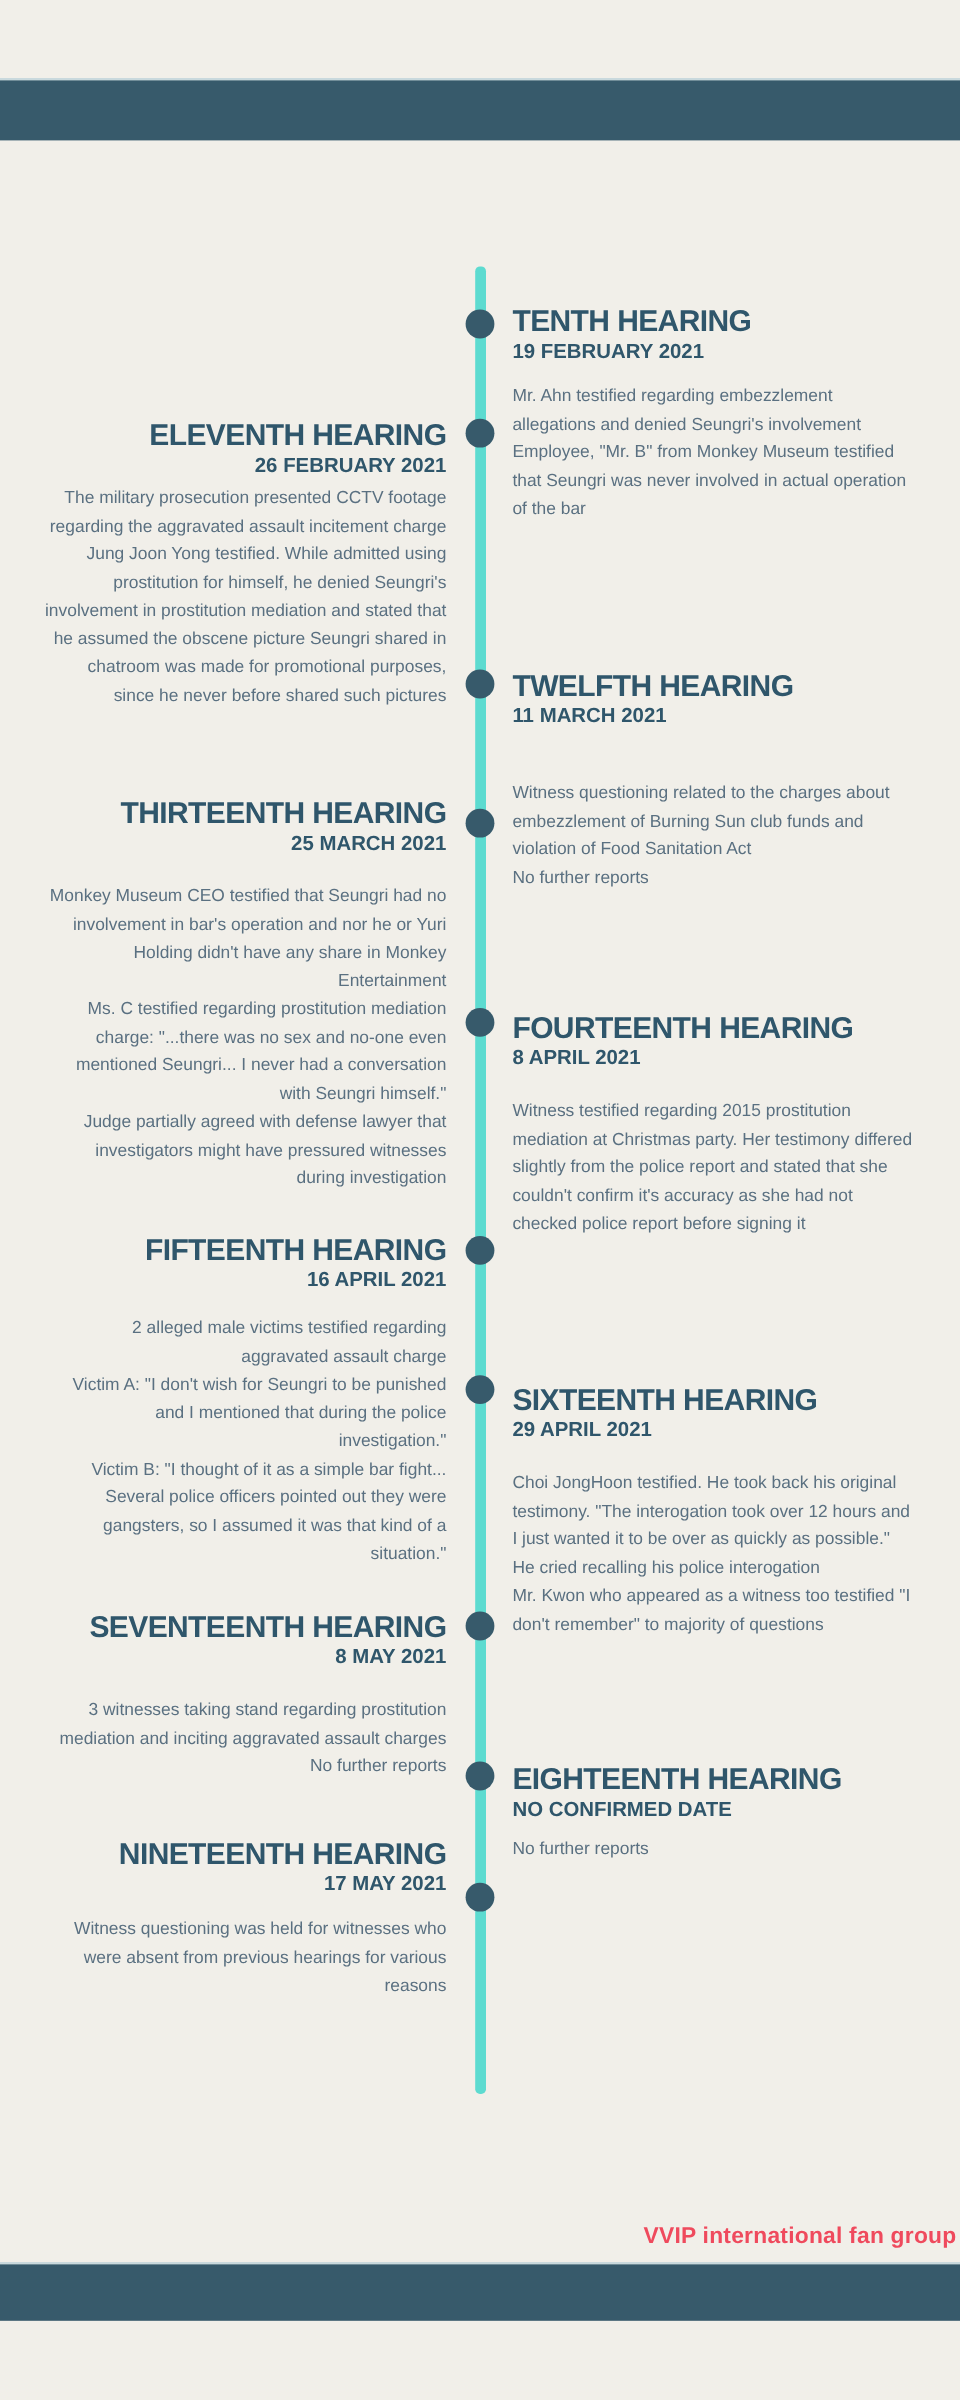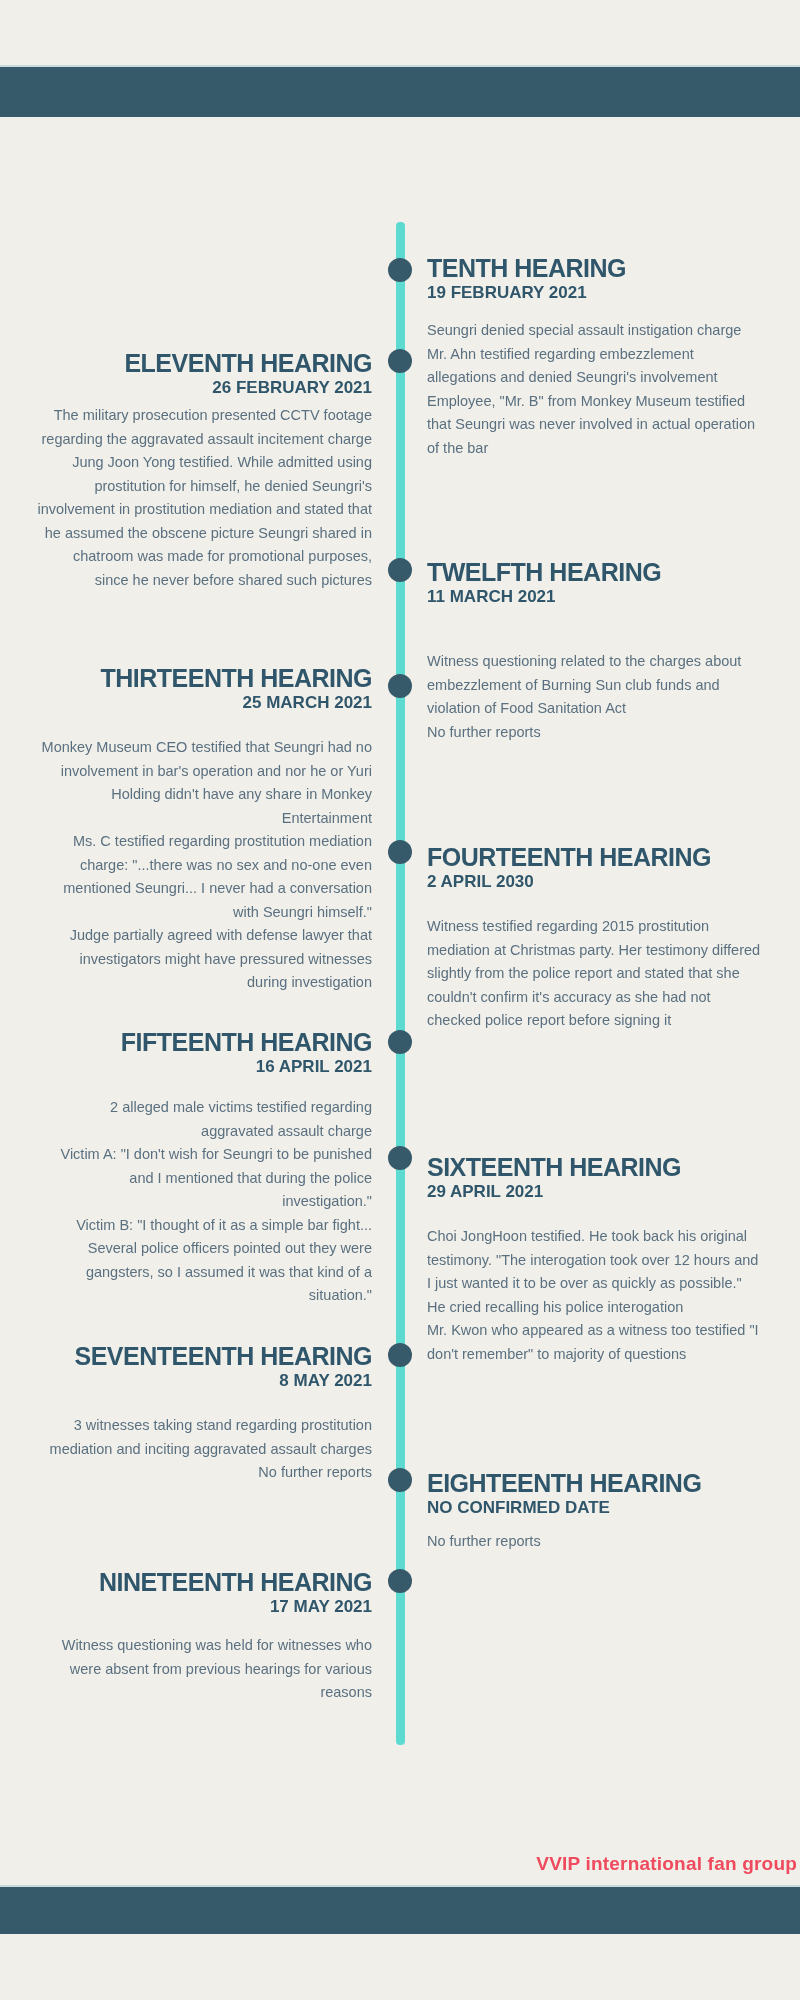--- a/index.html
+++ b/index.html
@@ -54,41 +54,40 @@
   
   #entry-tenth{top:253px}        #dot-tenth{top:258px}
   #entry-eleventh{top:348px}     #dot-eleventh{top:349px}
   #entry-twelfth{top:557px}      #dot-twelfth{top:558px}
   #entry-thirteenth{top:663px}   #dot-thirteenth{top:674px}
   #entry-fourteenth{top:842px}   #dot-fourteenth{top:840px}
   #entry-fifteenth{top:1027px}   #dot-fifteenth{top:1030px}
   #entry-sixteenth{top:1152px}   #dot-sixteenth{top:1146px}
   #entry-seventeenth{top:1341px} #dot-seventeenth{top:1343px}
   #entry-eighteenth{top:1468px}  #dot-eighteenth{top:1468px}
-  #entry-nineteenth{top:1567px}  #dot-nineteenth{top:1569px}
+  #entry-nineteenth{top:1530px}  #dot-nineteenth{top:1569px}
   
   #entry-tenth .body{margin-top:18px}
   #entry-eleventh .body{margin-top:8px}
   #entry-twelfth .body{margin-top:45px}
   #entry-fifteenth .body{margin-top:21px}
   #entry-eighteenth .body{margin-top:14px}
   #entry-nineteenth .body{margin-top:19px}
 </style>
 </head>
 <body>
 
 <div class="canvas">
   <div class="top-bar"></div>
   <div class="timeline-line"></div>
   <div id="entries">
       <div class="entry right" id="entry-tenth">
         <h2 class="title">TENTH HEARING</h2>
         <div class="date">19 FEBRUARY 2021</div>
         <div class="body">
-          <p>Seungri denied special assault instigation charge</p>
           <p>Mr. Ahn testified regarding embezzlement allegations and denied Seungri's involvement</p>
           <p>Employee, "Mr. B" from Monkey Museum testified that Seungri was never involved in actual operation of the bar</p>
         </div>
       </div>
       <div class="dot" id="dot-tenth"></div>
       <div class="entry left" id="entry-eleventh">
         <h2 class="title">ELEVENTH HEARING</h2>
         <div class="date">26 FEBRUARY 2021</div>
         <div class="body">
           <p>The military prosecution presented CCTV footage regarding the aggravated assault incitement charge</p>
@@ -110,21 +109,21 @@
         <div class="date">25 MARCH 2021</div>
         <div class="body">
           <p>Monkey Museum CEO testified that Seungri had no involvement in bar's operation and nor he or Yuri Holding didn't have any share in Monkey Entertainment</p>
           <p>Ms. C testified regarding prostitution mediation charge: "...there was no sex and no-one even mentioned Seungri... I never had a conversation with Seungri himself."</p>
           <p>Judge partially agreed with defense lawyer that investigators might have pressured witnesses during investigation</p>
         </div>
       </div>
       <div class="dot" id="dot-thirteenth"></div>
       <div class="entry right" id="entry-fourteenth">
         <h2 class="title">FOURTEENTH HEARING</h2>
-        <div class="date">2 APRIL 2030</div>
+        <div class="date">8 APRIL 2021</div>
         <div class="body">
           <p>Witness testified regarding 2015 prostitution mediation at Christmas party. Her testimony differed slightly from the police report and stated that she couldn't confirm it's accuracy as she had not checked police report before signing it</p>
         </div>
       </div>
       <div class="dot" id="dot-fourteenth"></div>
       <div class="entry left" id="entry-fifteenth">
         <h2 class="title">FIFTEENTH HEARING</h2>
         <div class="date">16 APRIL 2021</div>
         <div class="body">
           <p>2 alleged male victims testified regarding aggravated assault charge</p>

